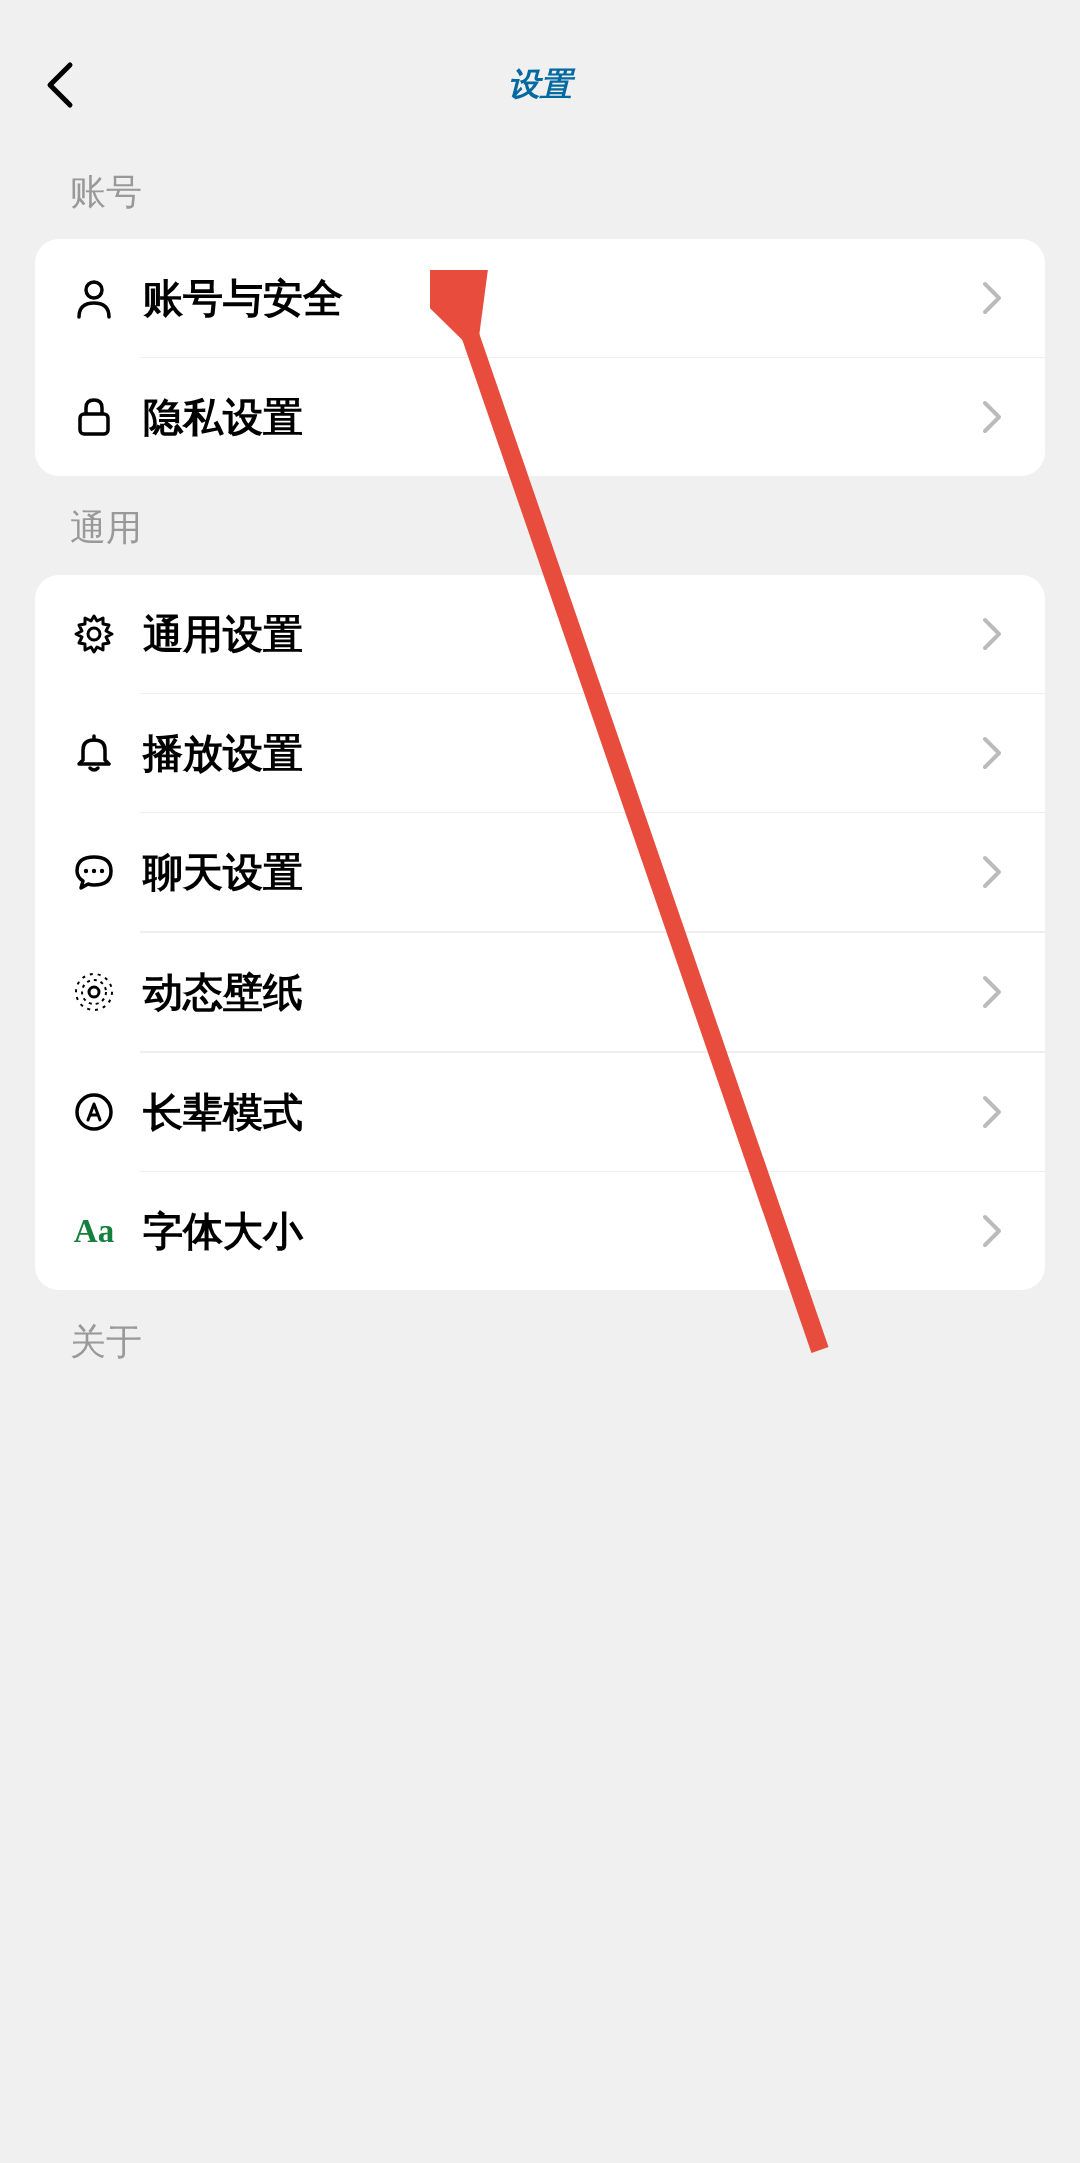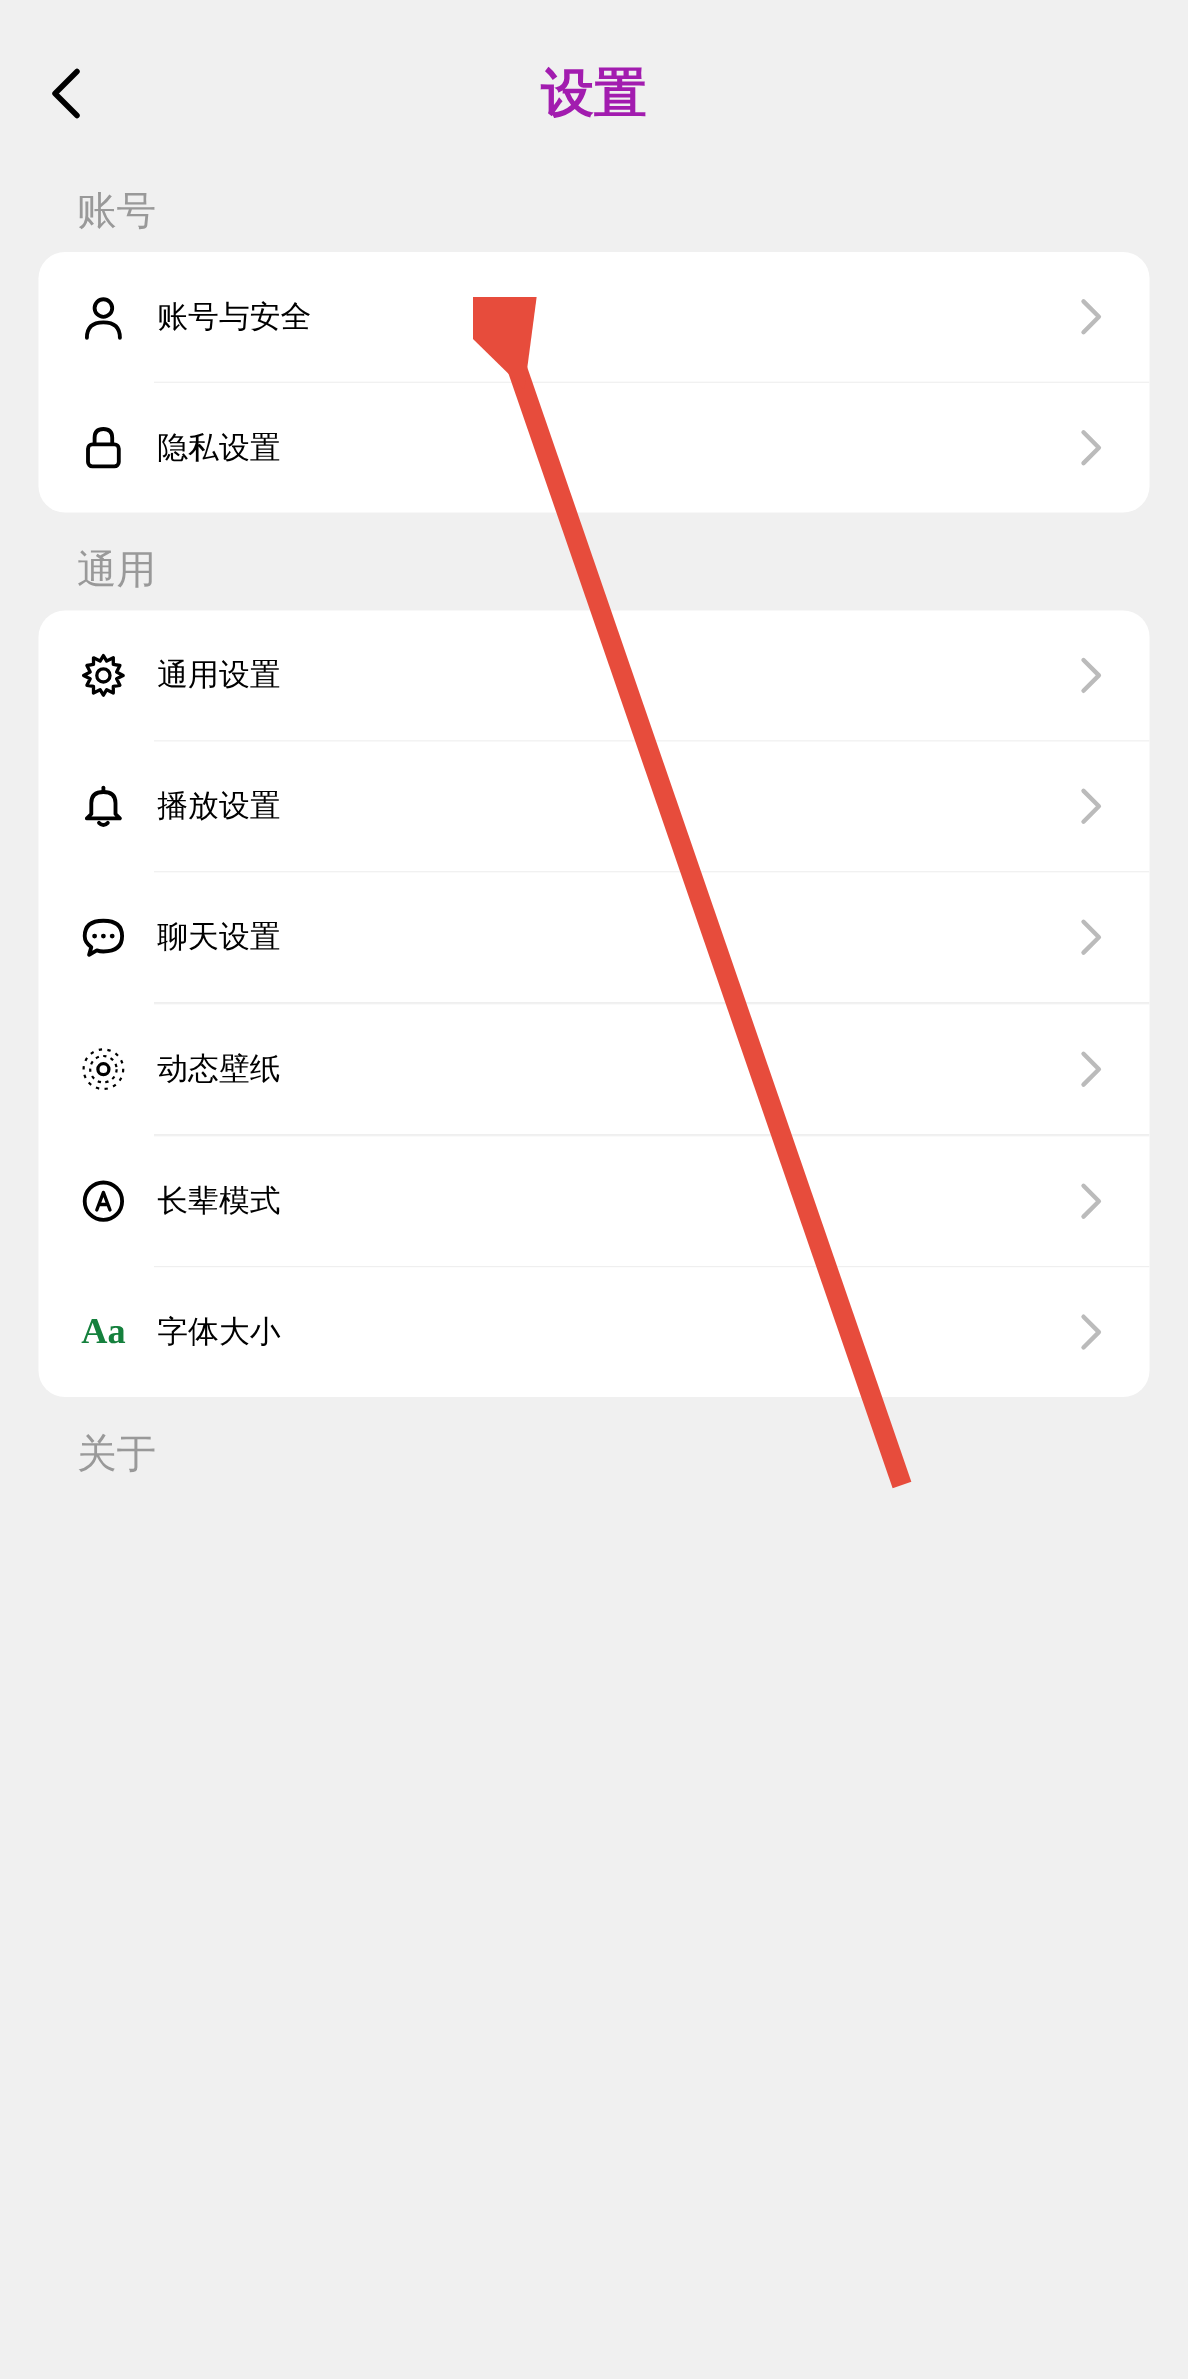--- a/index.html
+++ b/index.html
@@ -35,26 +35,27 @@
       left: 35px;
       width: 50px;
       height: 50px;
       display: flex;
       align-items: center;
       justify-content: center;
     }
     .page-title {
       width: 100%;
       text-align: center;
-      font-size: 48px;
+      font-size: 32px;
       font-weight: 600;
-      color: #a21caf;
+      color: #0369a1;
+      font-style: italic;
     }
     .section-label {
-      padding: 28px 0 12px 70px;
+      padding: 28px 0 22px 70px;
       font-size: 36px;
       color: #999;
     }
     .card {
       background: #fff;
       border-radius: 24px;
       margin: 0 35px;
       overflow: hidden;
     }
     .list-item {
@@ -67,24 +68,24 @@
     .list-item .icon {
       width: 42px;
       height: 42px;
       display: flex;
       align-items: center;
       justify-content: center;
       flex-shrink: 0;
     }
     .list-item .label {
       flex: 1;
-      font-size: 28px;
+      font-size: 40px;
       color: #000;
       margin-left: 28px;
-      font-weight: 400;
+      font-weight: 700;
     }
     .list-item .chevron {
       width: 30px;
       height: 30px;
       display: flex;
       align-items: center;
       justify-content: center;
     }
     .divider {
       height: 1px;

